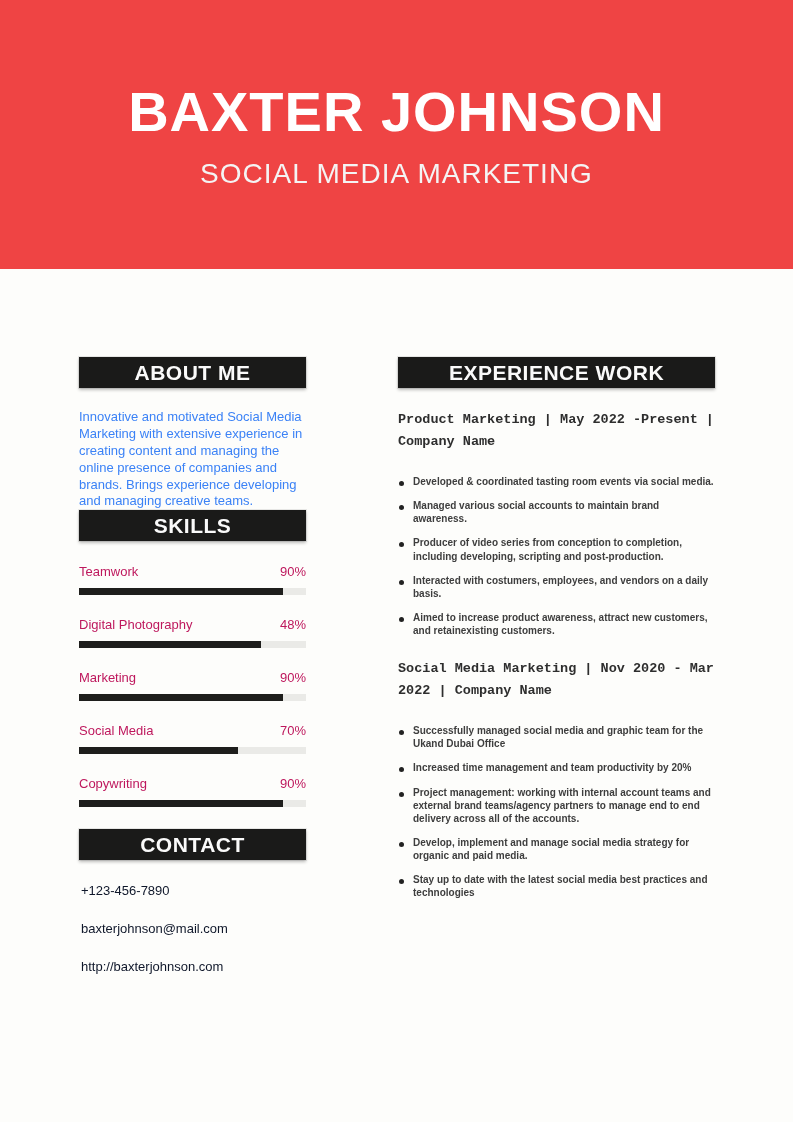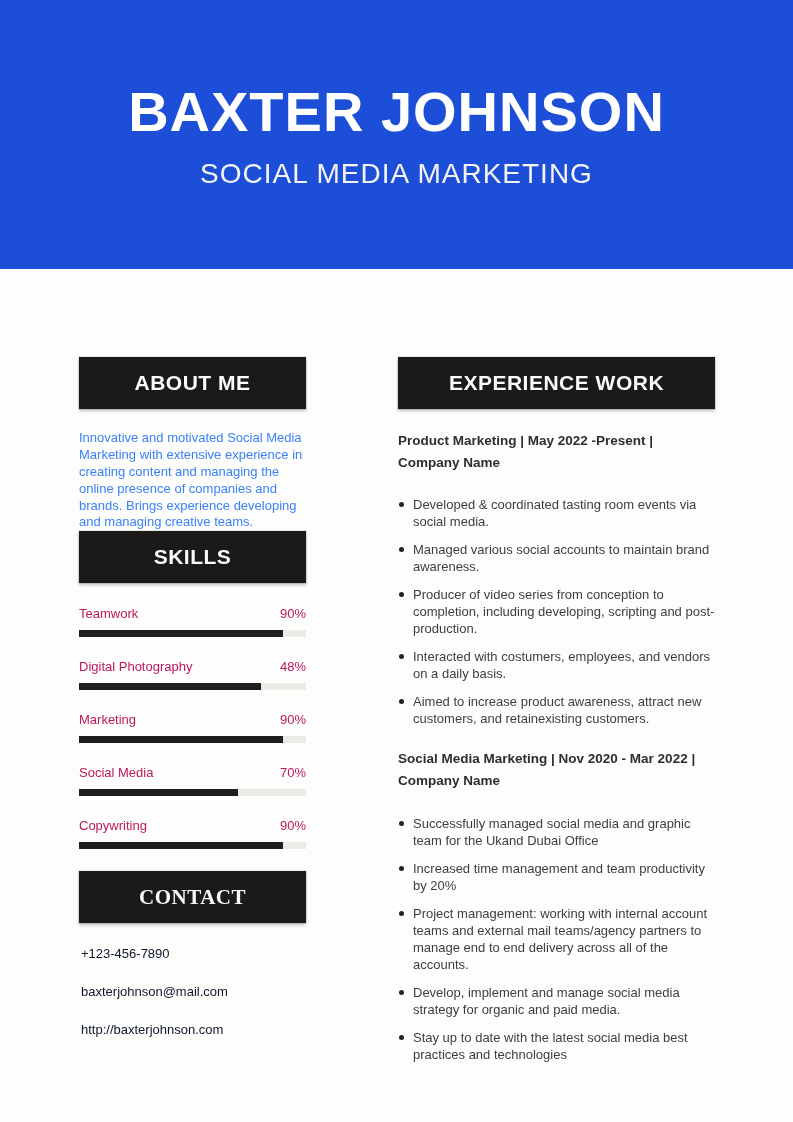--- a/index.html
+++ b/index.html
@@ -36,21 +36,21 @@
   .content {
     display:flex;
     padding:88px 78px 0 79px;
     gap:92px;
   }
   .col-left { flex:0 0 227px; width:227px; }
   .col-right { flex:0 0 317px; width:317px; }
   .section-header {
     background:#1a1a19;
     color:#fafafa;
-    height:52px;
+    height:31px;
     display:flex;
     align-items:center;
     justify-content:center;
     font-size:21px;
     font-weight:bold;
     letter-spacing:0.5px;
     box-shadow:0 0 0 1px rgba(0,0,0,0.08), 0 2px 3px rgba(0,0,0,0.25);
   }
   .about-text {
     margin-top:21px;
@@ -71,61 +71,63 @@
   .skill-bar {
     margin-top:9px;
     height:7px;
     background:#eaeae7;
     position:relative;
   }
   .skill-bar-fill {
     height:7px;
     background:#1e1e1c;
   }
-  .contact-header { margin-top:19px;font-family:Liberation Serif, serif; }
+  .contact-header { margin-top:19px; }
   .contact-item {
     font-size:13px;
     color:#0f172a;
     margin-top:23px;
     padding-left:2px;
   }
   .job-title {
     margin-top:21px;
     font-size:13.5px;
     font-weight:bold;
     line-height:1.6;
     color:#2e2e2e;
+    font-family:Liberation Mono, monospace;
   }
   .job-bullets {
     list-style:none;
     margin-top:23px;
   }
   .job-bullets li {
     position:relative;
     padding-left:15px;
-    font-size:13px;
+    font-size:10px;
     line-height:1.31;
     color:#3e3e3e;
     margin-bottom:11px;
+    font-weight:bold;
   }
   .job-bullets li::before {
     content:'';
     position:absolute;
     left:1px;
     top:6px;
     width:5px;
     height:5px;
     border-radius:50%;
     background:#222222;
   }
 </style>
 </head>
 <body>
 
-<div class="header" style="background: #1d4ed8; color: rgb(255, 255, 255);">
+<div class="header" style="background: #ef4444; color: rgb(255, 255, 255);">
   <div class="header-name">BAXTER JOHNSON</div>
   <div class="header-subtitle">SOCIAL MEDIA MARKETING</div>
 </div>
 
 <div class="content">
 
   <div class="col-left">
 
     <div>
       <div class="section-header">
@@ -221,21 +223,21 @@
               <li>Interacted with costumers, employees, and vendors on a daily basis.</li>
               <li>Aimed to increase product awareness, attract new customers, and retainexisting customers.</li>
             </ul>
   </div>
 
   <div>
     <div class="job-title">Social Media Marketing | Nov 2020 - Mar 2022 | Company Name</div>
     <ul class="job-bullets">
               <li>Successfully managed social media and graphic team for the Ukand Dubai Office</li>
               <li>Increased time management and team productivity by 20%</li>
-              <li>Project management: working with internal account teams and external mail teams/agency partners to manage end to end delivery across all of the accounts.</li>
+              <li>Project management: working with internal account teams and external brand teams/agency partners to manage end to end delivery across all of the accounts.</li>
               <li>Develop, implement and manage social media strategy for organic and paid media.</li>
               <li>Stay up to date with the latest social media best practices and technologies</li>
             </ul>
   </div>
 </div>
     </div>
   </div>
 
 </div>
 

